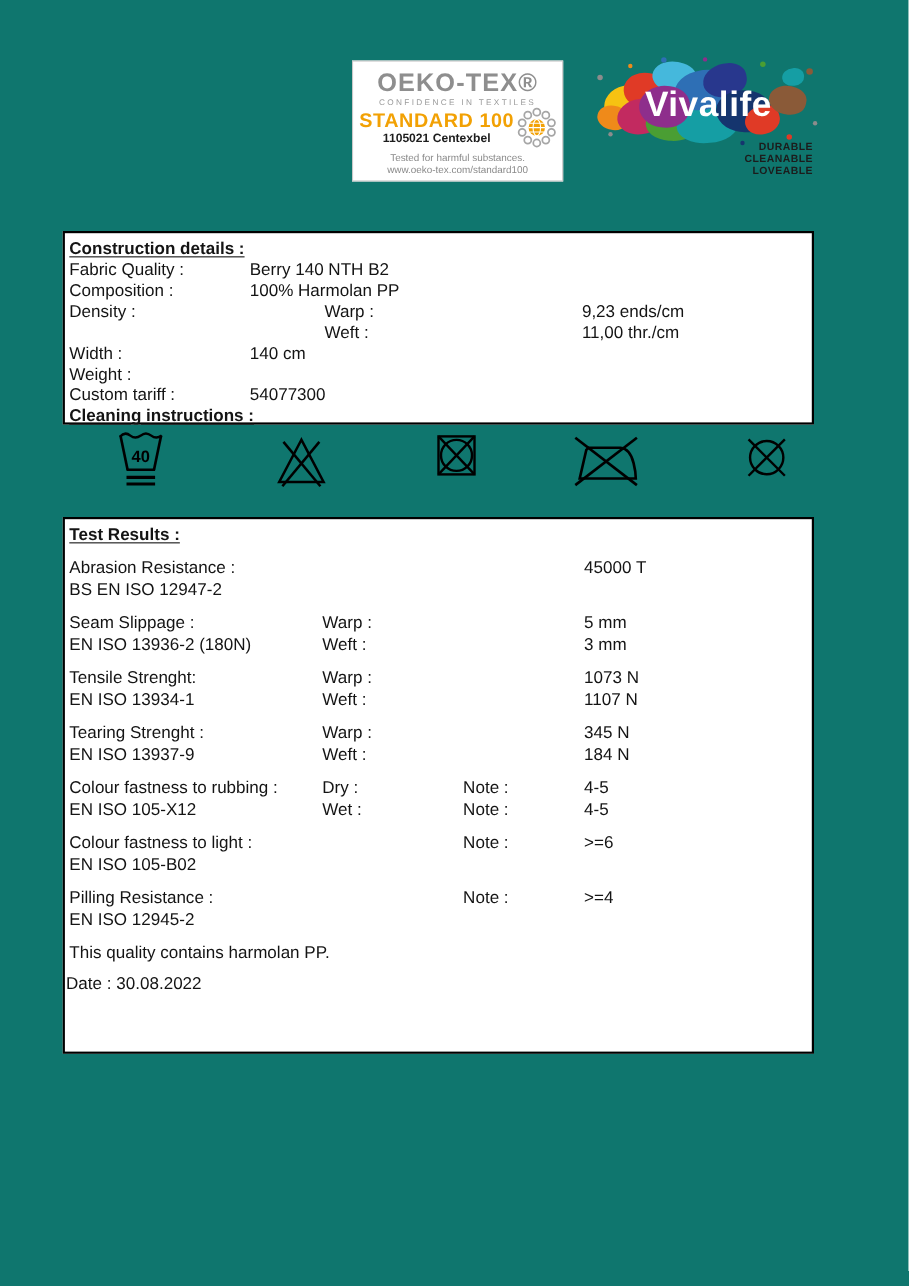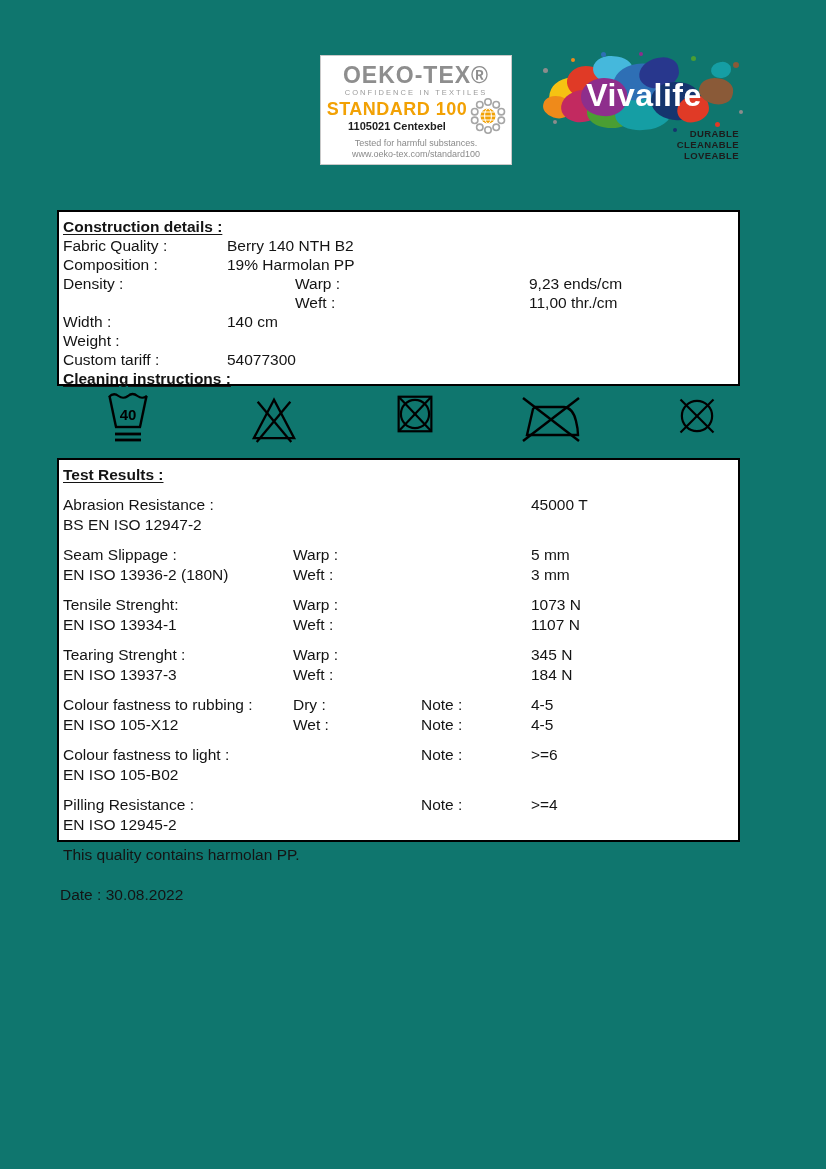--- a/index.html
+++ b/index.html
@@ -34,21 +34,21 @@
     font-size:32px; font-weight:bold; color:#ffffff; letter-spacing:0.5px;
   }
   .viva-tags {
     position:absolute; right:6px; top:76px; z-index:6; text-align:right;
     font-size:9.5px; font-weight:bold; line-height:11px; color:#1c1c1c; letter-spacing:0.4px;
   }
 
   
   .box { position:absolute; left:57px; width:683px; border:2px solid #000; background:#fff; padding:5px 8px 0 4px; }
   .box.construction { top:210px; height:176px; }
-  .box.results { top:458px; height:384px; }
+  .box.results { top:470px; height:488px; }
 
   .section-title {
     font-weight:bold; text-decoration:underline; text-underline-offset:2px;
     line-height:19px; display:inline-block;
   }
   .title-row { line-height:19px; }
 
   .c-line { display:grid; grid-template-columns:164px 68px 234px 1fr; line-height:19px; }
   .t-line { display:grid; grid-template-columns:230px 128px 110px 1fr; line-height:19.5px; }
   .g1{grid-column:1} .g2{grid-column:2} .g3{grid-column:3} .g4{grid-column:4}
@@ -139,21 +139,21 @@
 
   <div class="box construction">
     <div class="title-row"><span class="section-title">Construction details :</span></div>
 
     <div class="c-line">
       <span class="g1">Fabric Quality :</span>
       <span class="gval">Berry 140 NTH B2</span>
     </div>
     <div class="c-line">
       <span class="g1">Composition :</span>
-      <span class="gval">19% Harmolan PP</span>
+      <span class="gval">100% Harmolan PP</span>
     </div>
     <div class="c-line">
       <span class="g1">Density :</span>
       <span class="g3">Warp :</span>
       <span class="g4">9,23 ends/cm</span>
     </div>
     <div class="c-line">
       <span class="g1"></span>
       <span class="g3">Weft :</span>
       <span class="g4">11,00 thr./cm</span>
@@ -265,21 +265,21 @@
     </div>
 
     <div class="t-group">
       <div class="t-line">
         <span class="g1">Tearing Strenght :</span>
         <span class="g2">Warp :</span>
         <span class="g3"></span>
         <span class="g4">345 N</span>
       </div>
       <div class="t-line">
-        <span class="g1">EN ISO 13937-3</span>
+        <span class="g1">EN ISO 13937-9</span>
         <span class="g2">Weft :</span>
         <span class="g3"></span>
         <span class="g4">184 N</span>
       </div>
     </div>
 
     <div class="t-group">
       <div class="t-line">
         <span class="g1">Colour fastness to rubbing :</span>
         <span class="g2">Dry :</span>

